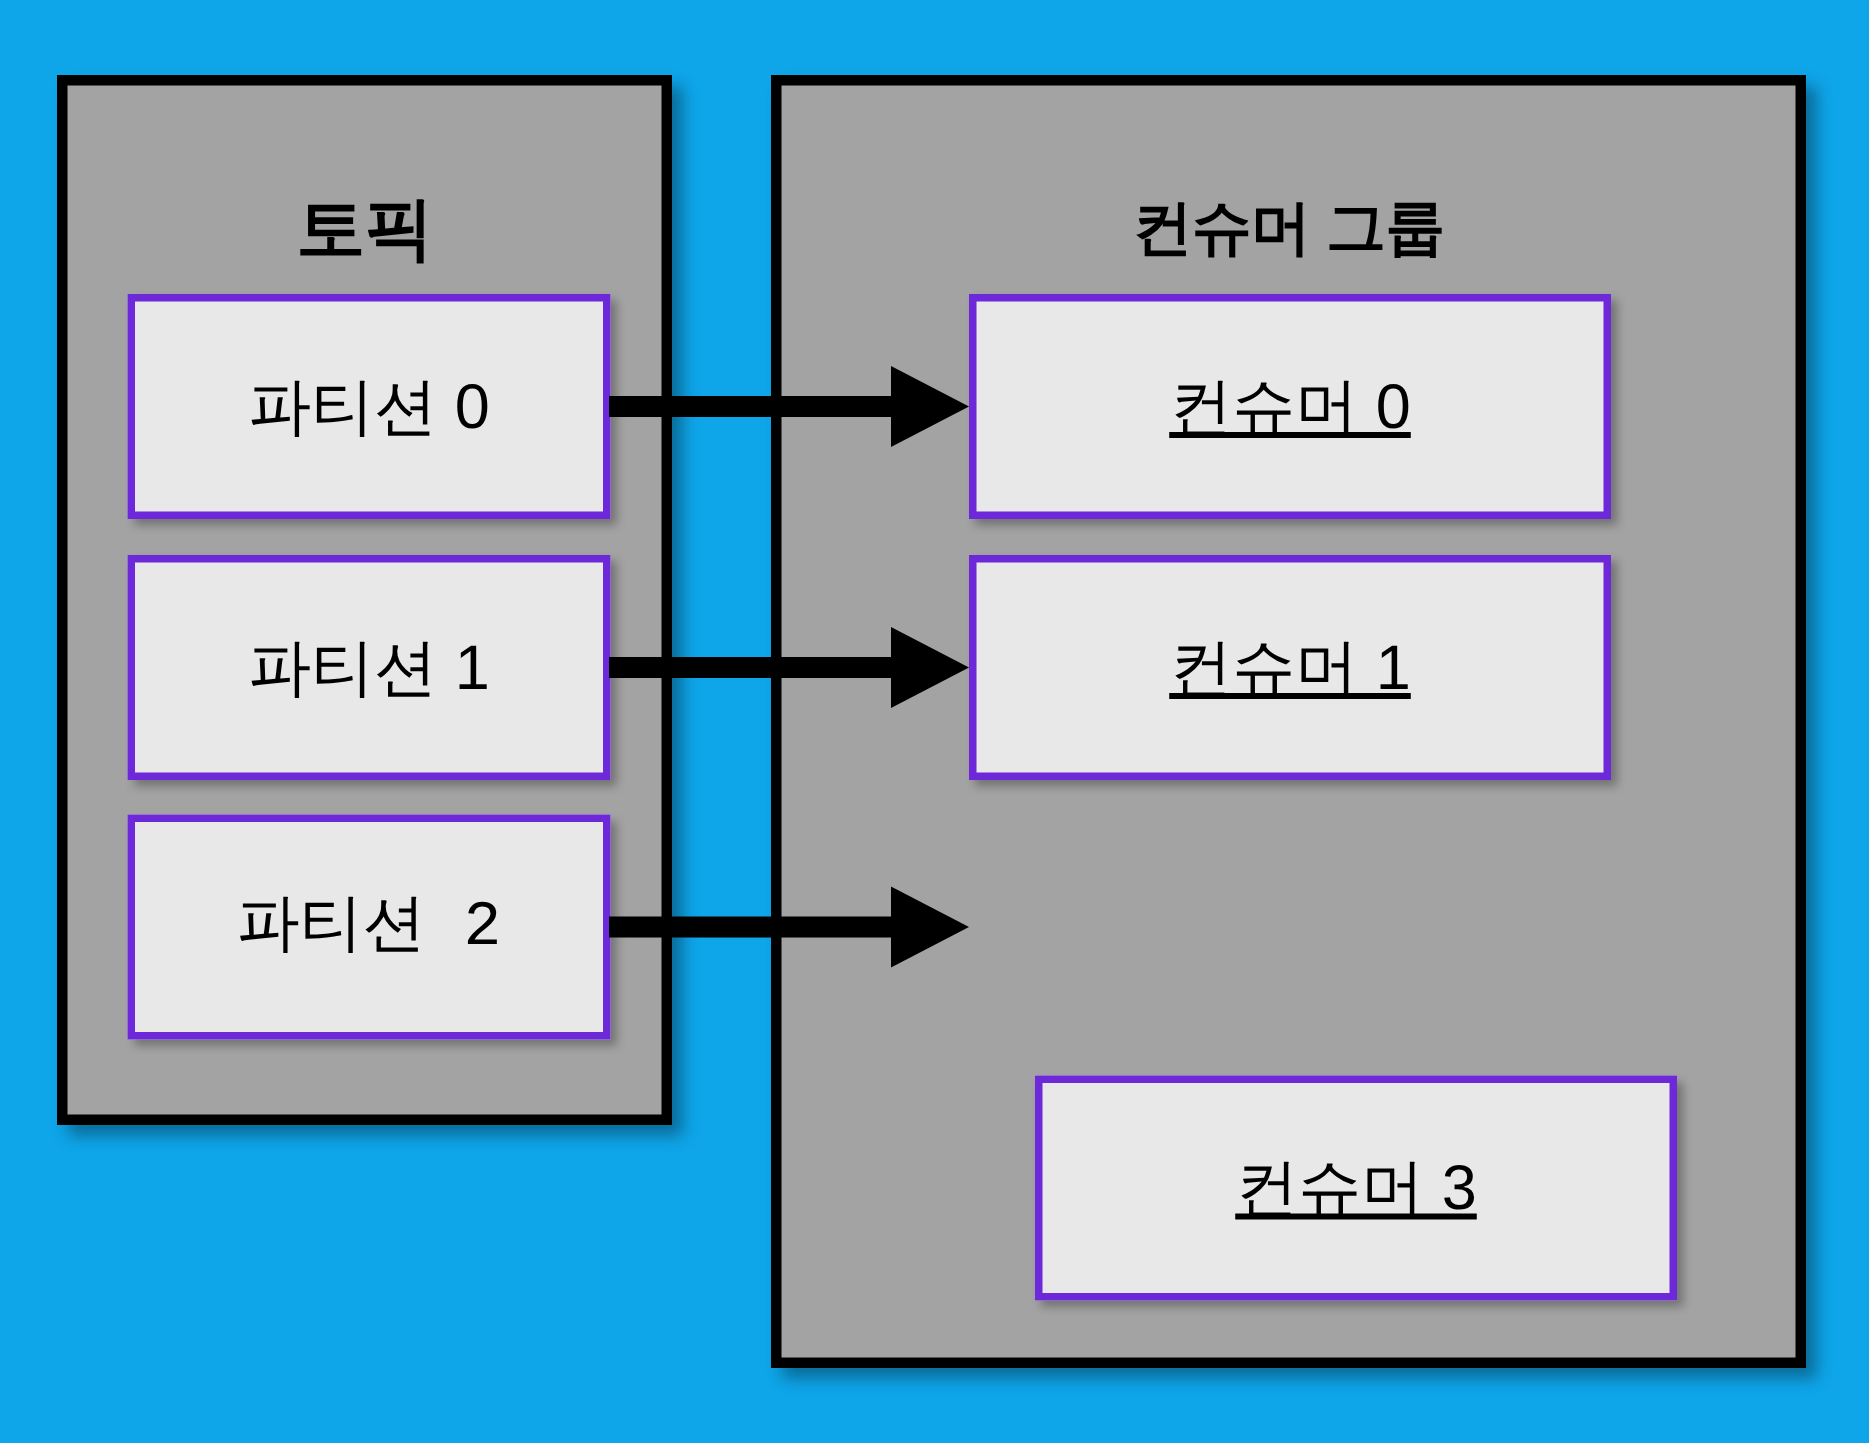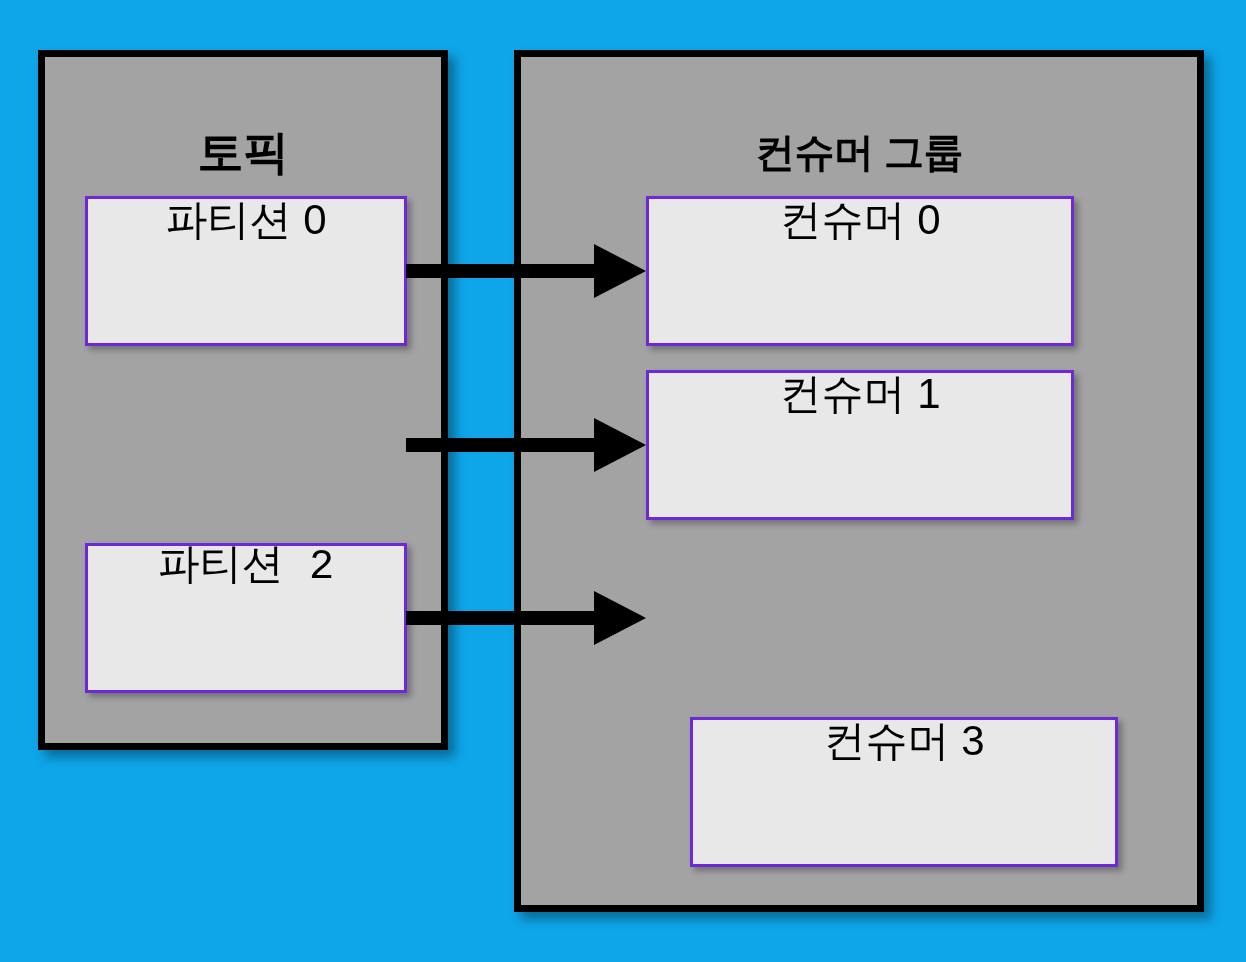--- a/index.html
+++ b/index.html
@@ -60,22 +60,23 @@
     top: 72px;
     font-size: 40px;
     line-height: 46px;
   }
 
   
   .node-box {
     position: absolute;
     box-sizing: border-box;
     background: #e8e8e8;
-    border: 3px solid #6d28d9;
+    border: 5px solid #6d28d9;
     display: flex;
+    align-items: center;
     justify-content: center;
     box-shadow: 4px 4px 6px rgba(0,0,0,0.30);
   }
   .node-label {
     color: #000000;
     font-size: 42px;
     line-height: 42px;
     font-weight: normal;
     white-space: nowrap;
     user-select: none;
@@ -89,20 +90,21 @@
   }
   #partition-box-0 { top: 196px; }
   #partition-box-1 { top: 370px; }
   #partition-box-2 { top: 543px; font-family: Liberation Mono, monospace; }
 
   
   .consumer-box {
     left: 646px;
     width: 428px;
     height: 150px;
+    text-decoration: underline;
   }
   #consumer-box-0 { top: 196px; }
   #consumer-box-1 { top: 370px; }
   #consumer-box-2 { top: 543px; }
   #consumer-box-3 { top: 717px; margin-left: 44px; }
 
   
   .arrow {
     position: absolute;
     height: 0;
@@ -137,20 +139,23 @@
     <div class="container-title" id="topic-title">토픽</div>
   </div>
 
   <div class="container" id="consumer-group-container">
     <div class="container-title" id="consumer-group-title">컨슈머 그룹</div>
   </div>
 
   <div class="node-box partition-box" id="partition-box-0">
     <span class="node-label">파티션 0</span>
   </div>
+  <div class="node-box partition-box" id="partition-box-1">
+    <span class="node-label">파티션 1</span>
+  </div>
   <div class="node-box partition-box" id="partition-box-2">
     <span class="node-label">파티션 2</span>
   </div>
 
   <div class="node-box consumer-box" id="consumer-box-0">
     <span class="node-label">컨슈머 0</span>
   </div>
   <div class="node-box consumer-box" id="consumer-box-1">
     <span class="node-label">컨슈머 1</span>
   </div>

